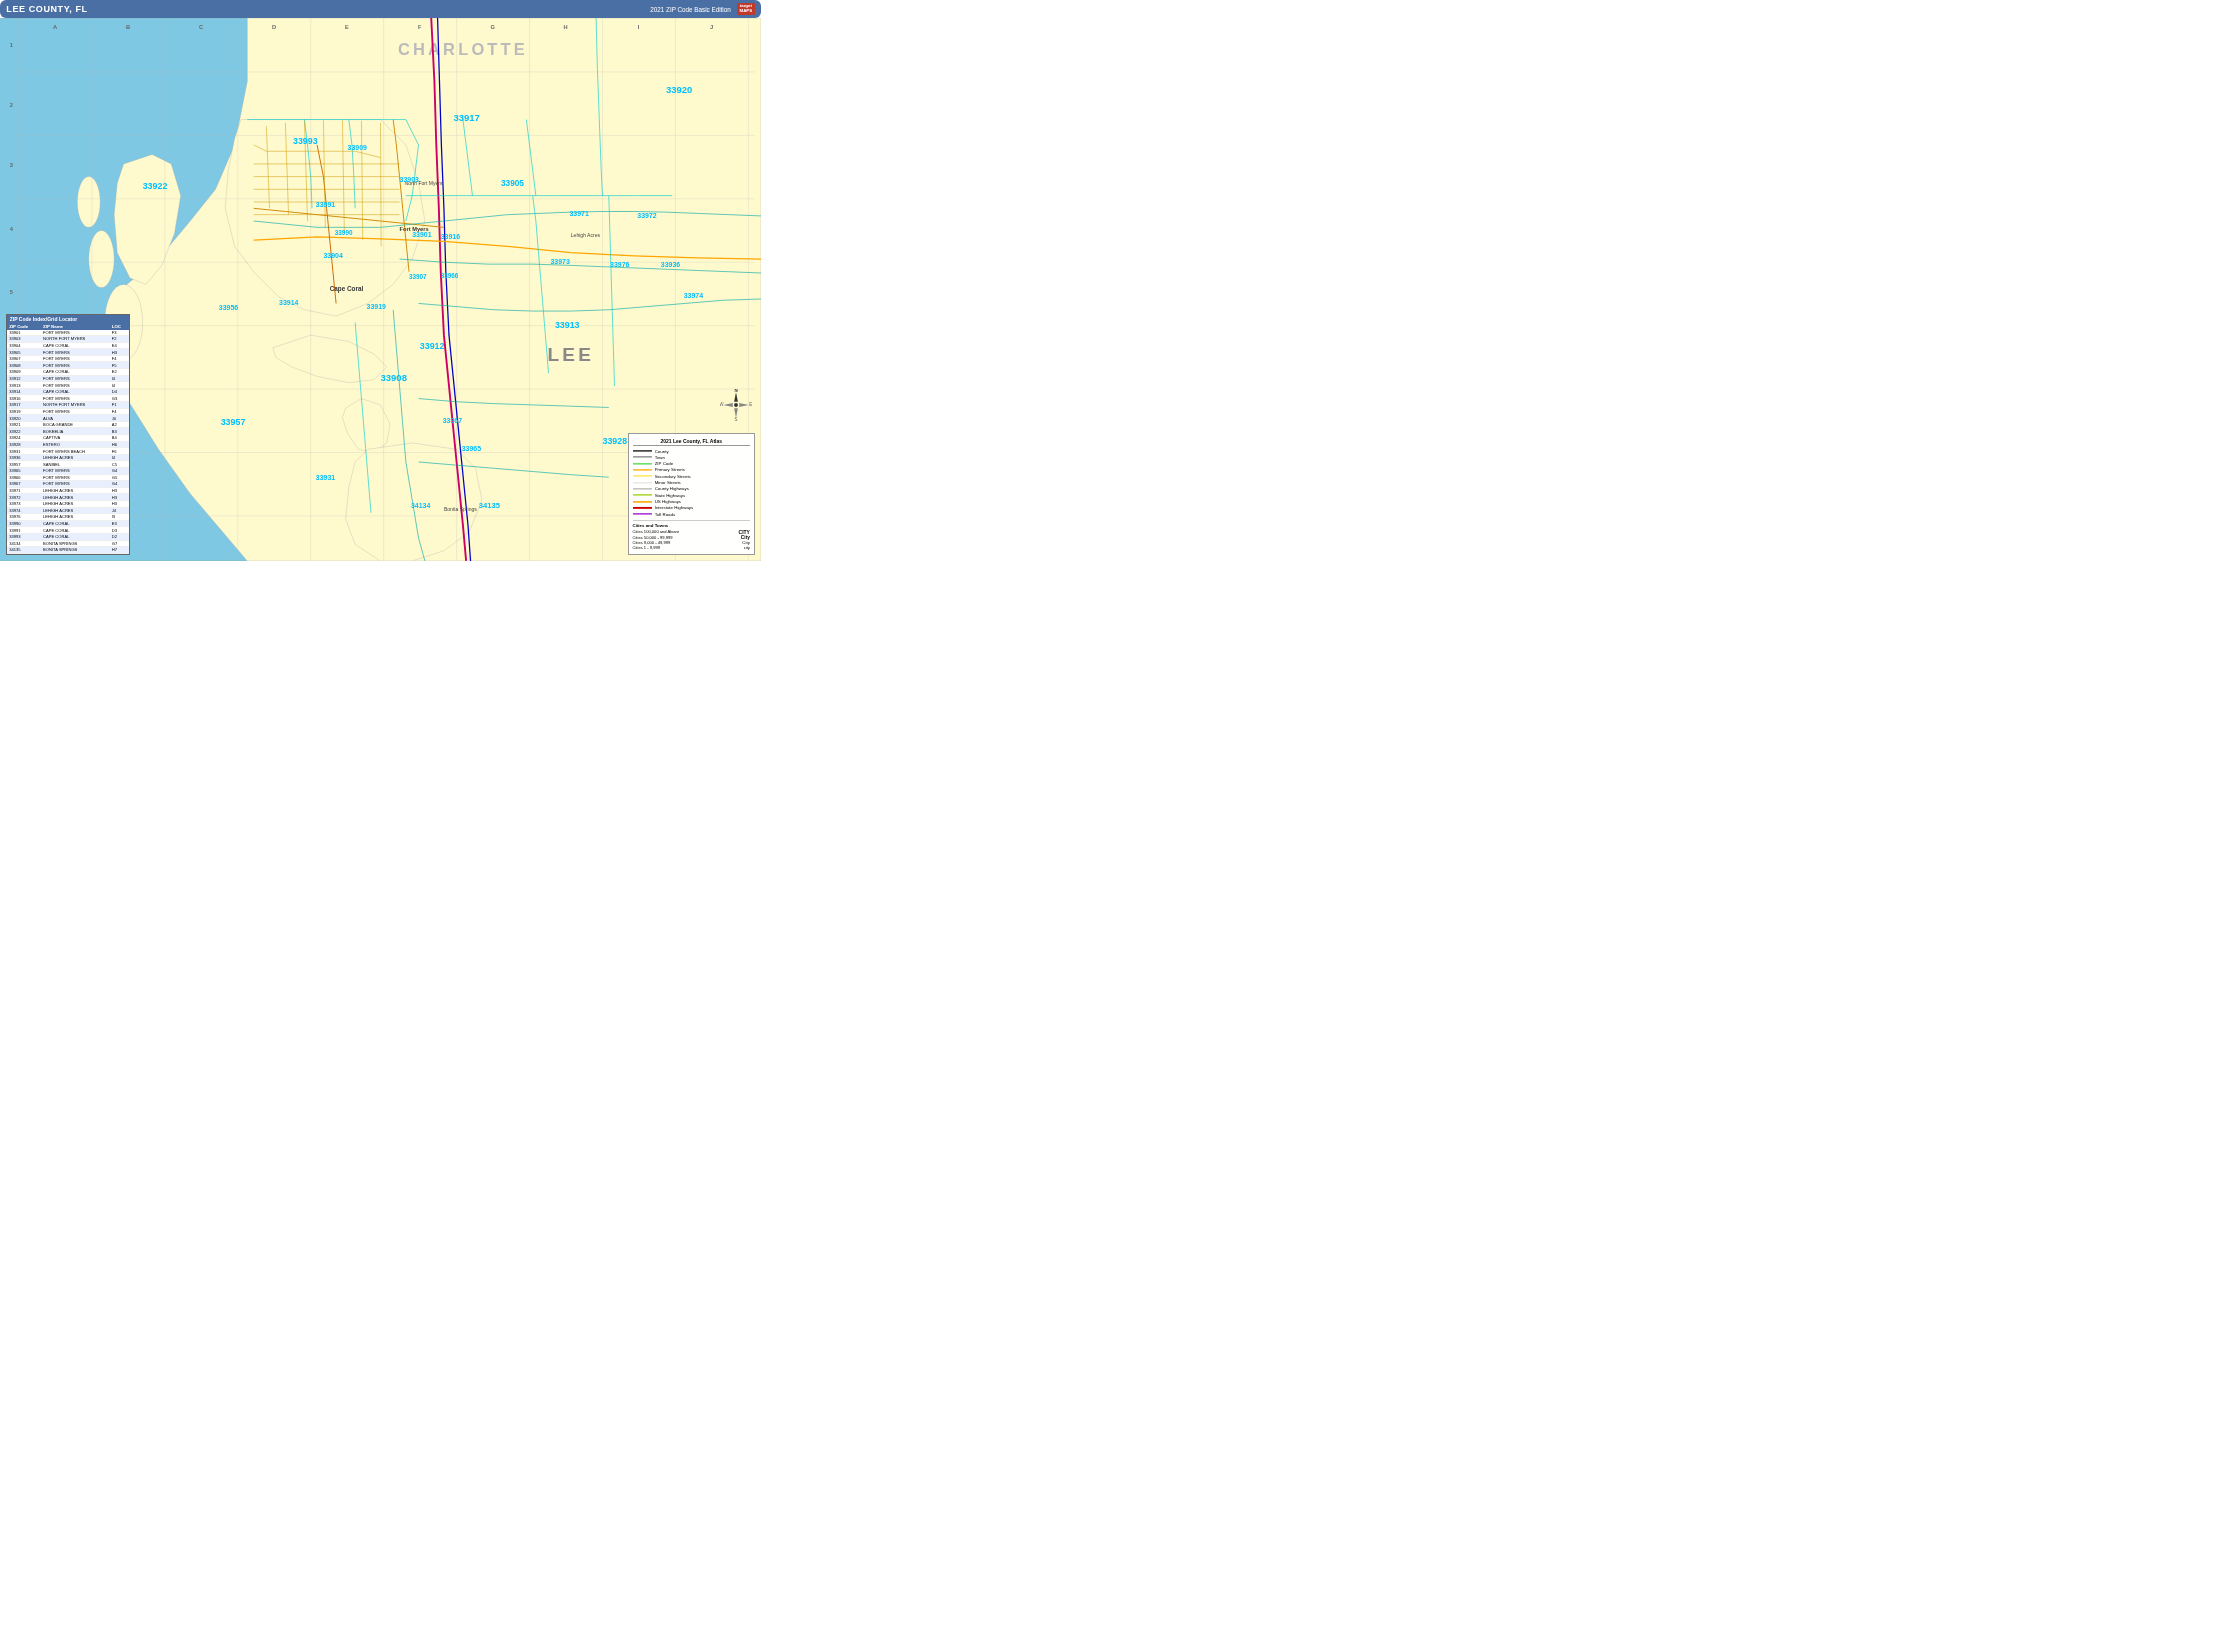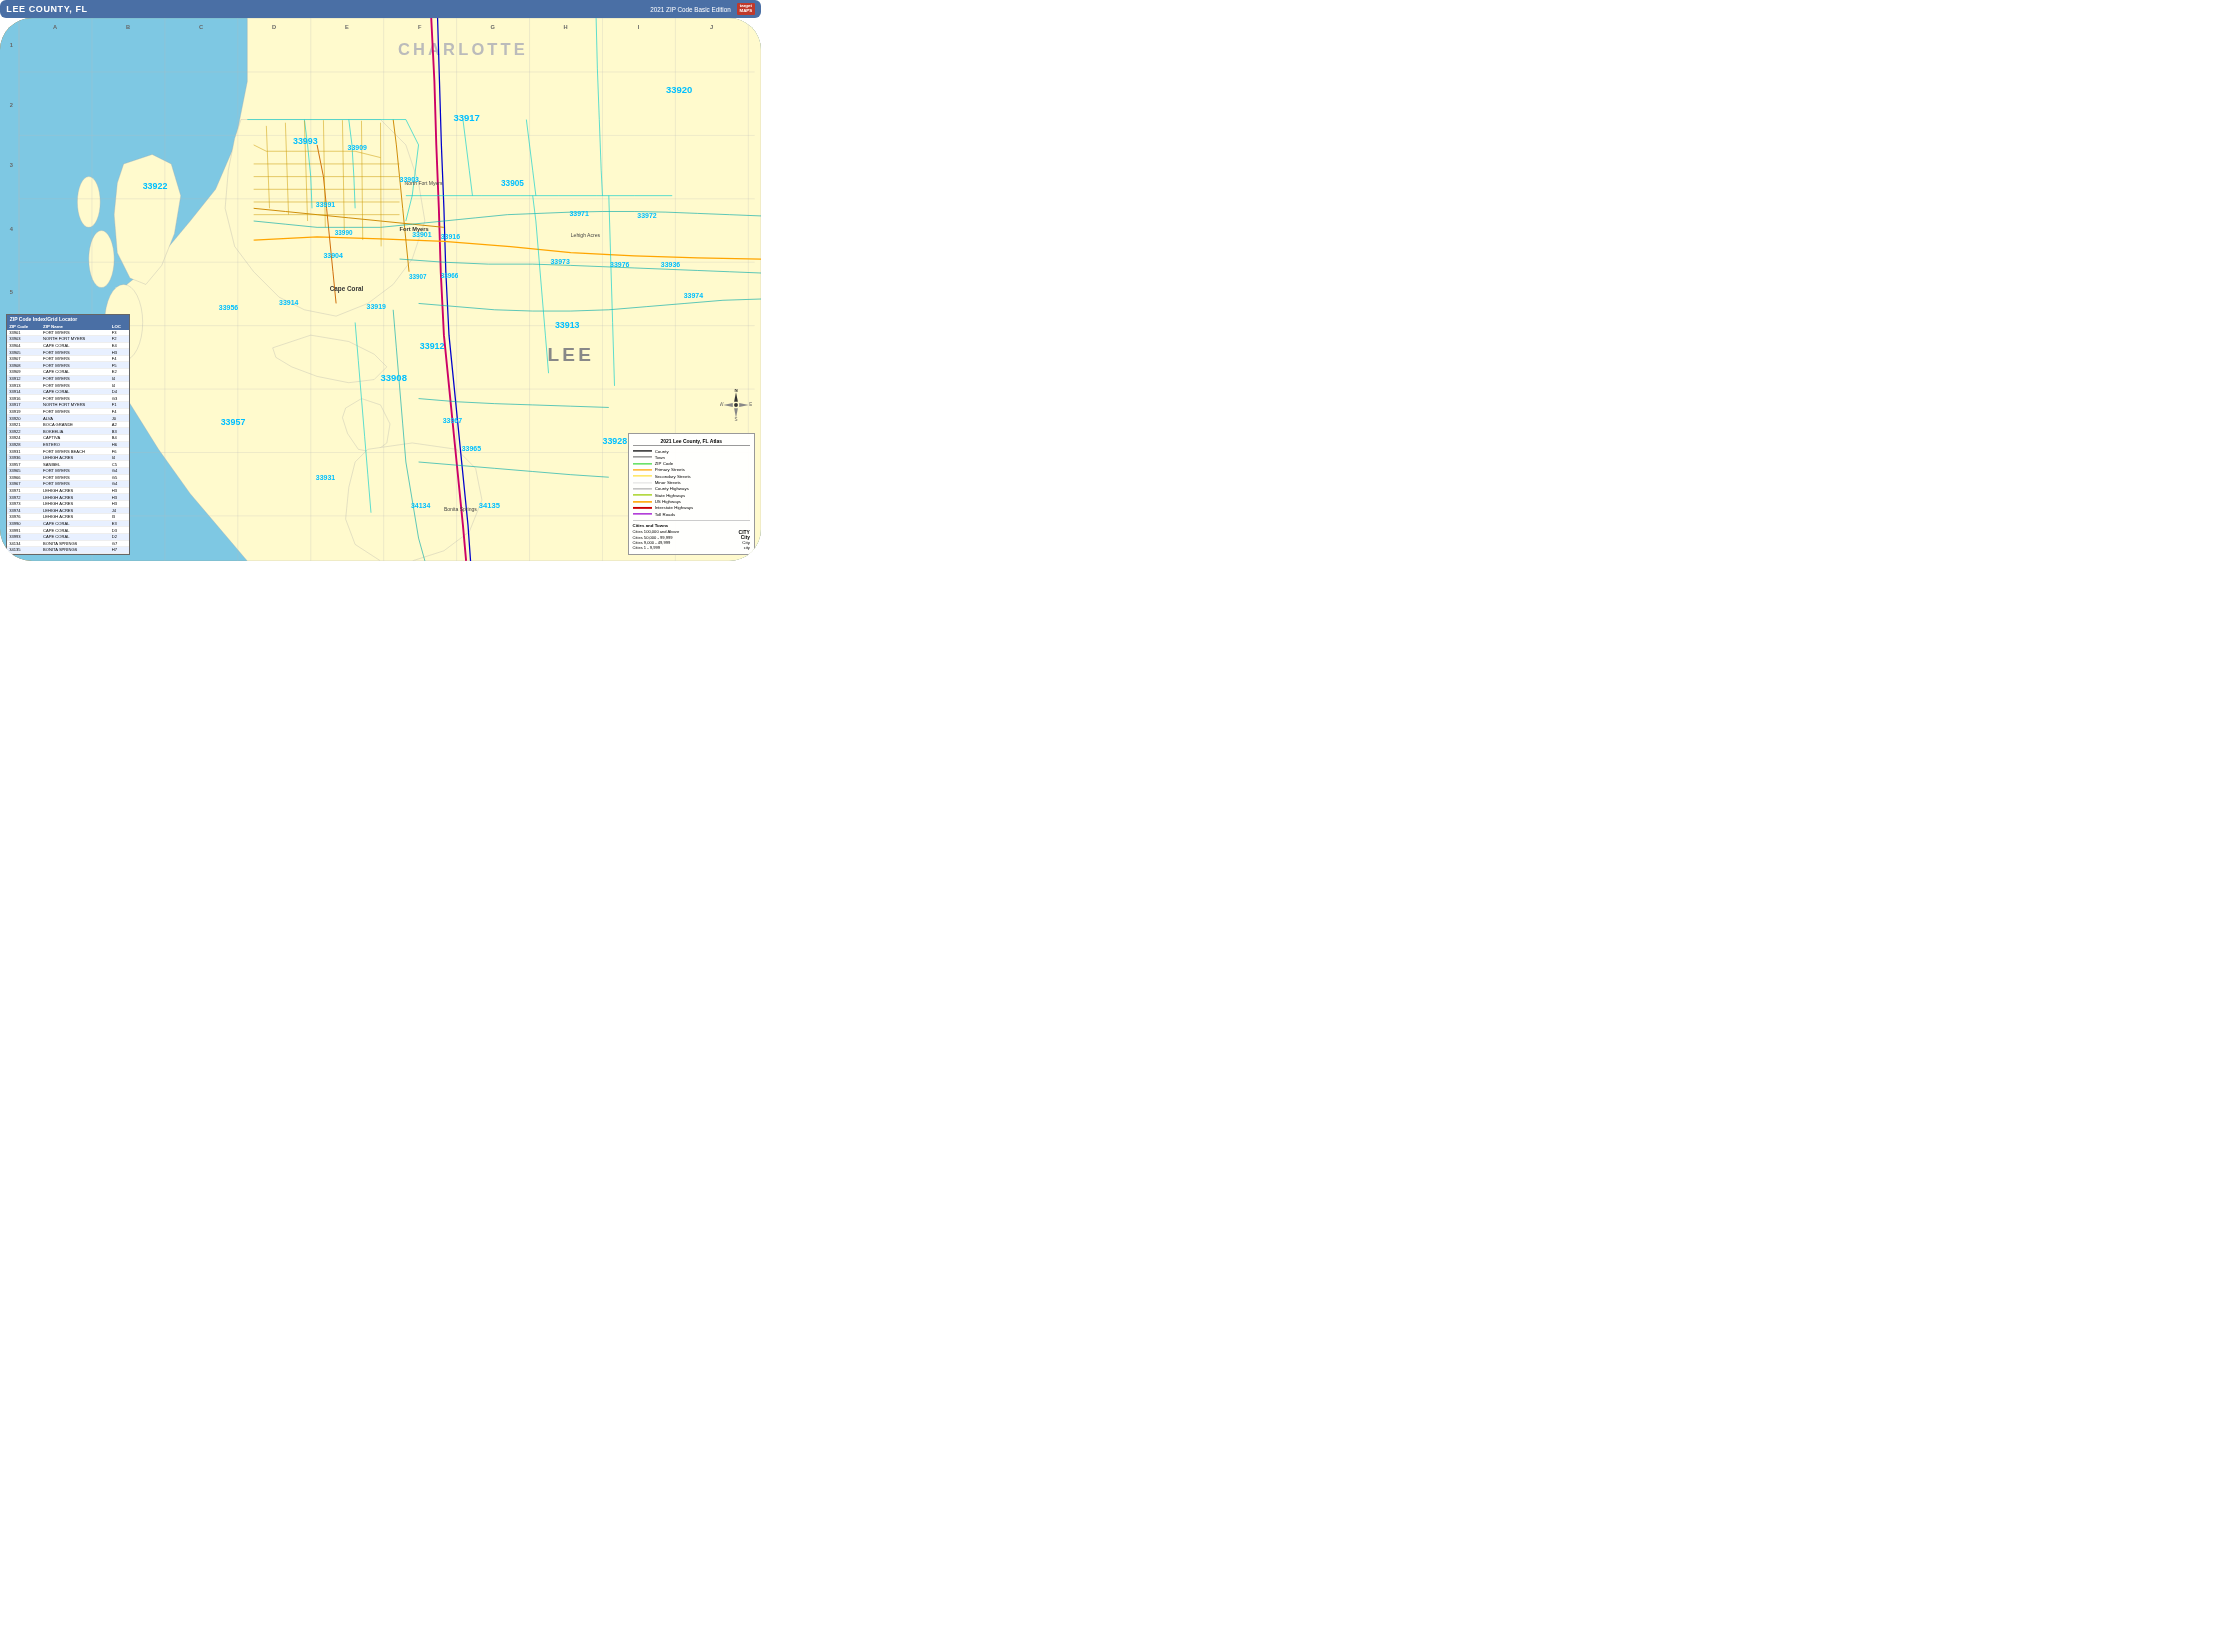--- a/index.html
+++ b/index.html
@@ -53,21 +53,20 @@
       line-height: 1.1;
     }
 
     
     #map-container {
       position: absolute;
       top: 18px;
       left: 0; right: 0; bottom: 0;
       background: #a16207;
       overflow: hidden;
-      border-radius: 32px;
     }
 
     
     #legend-index {
       position: absolute;
       bottom: 6.3px;
       left: 6.3px;
       width: 124px;
       background: #fff;
       border: 0.6px solid #666;

